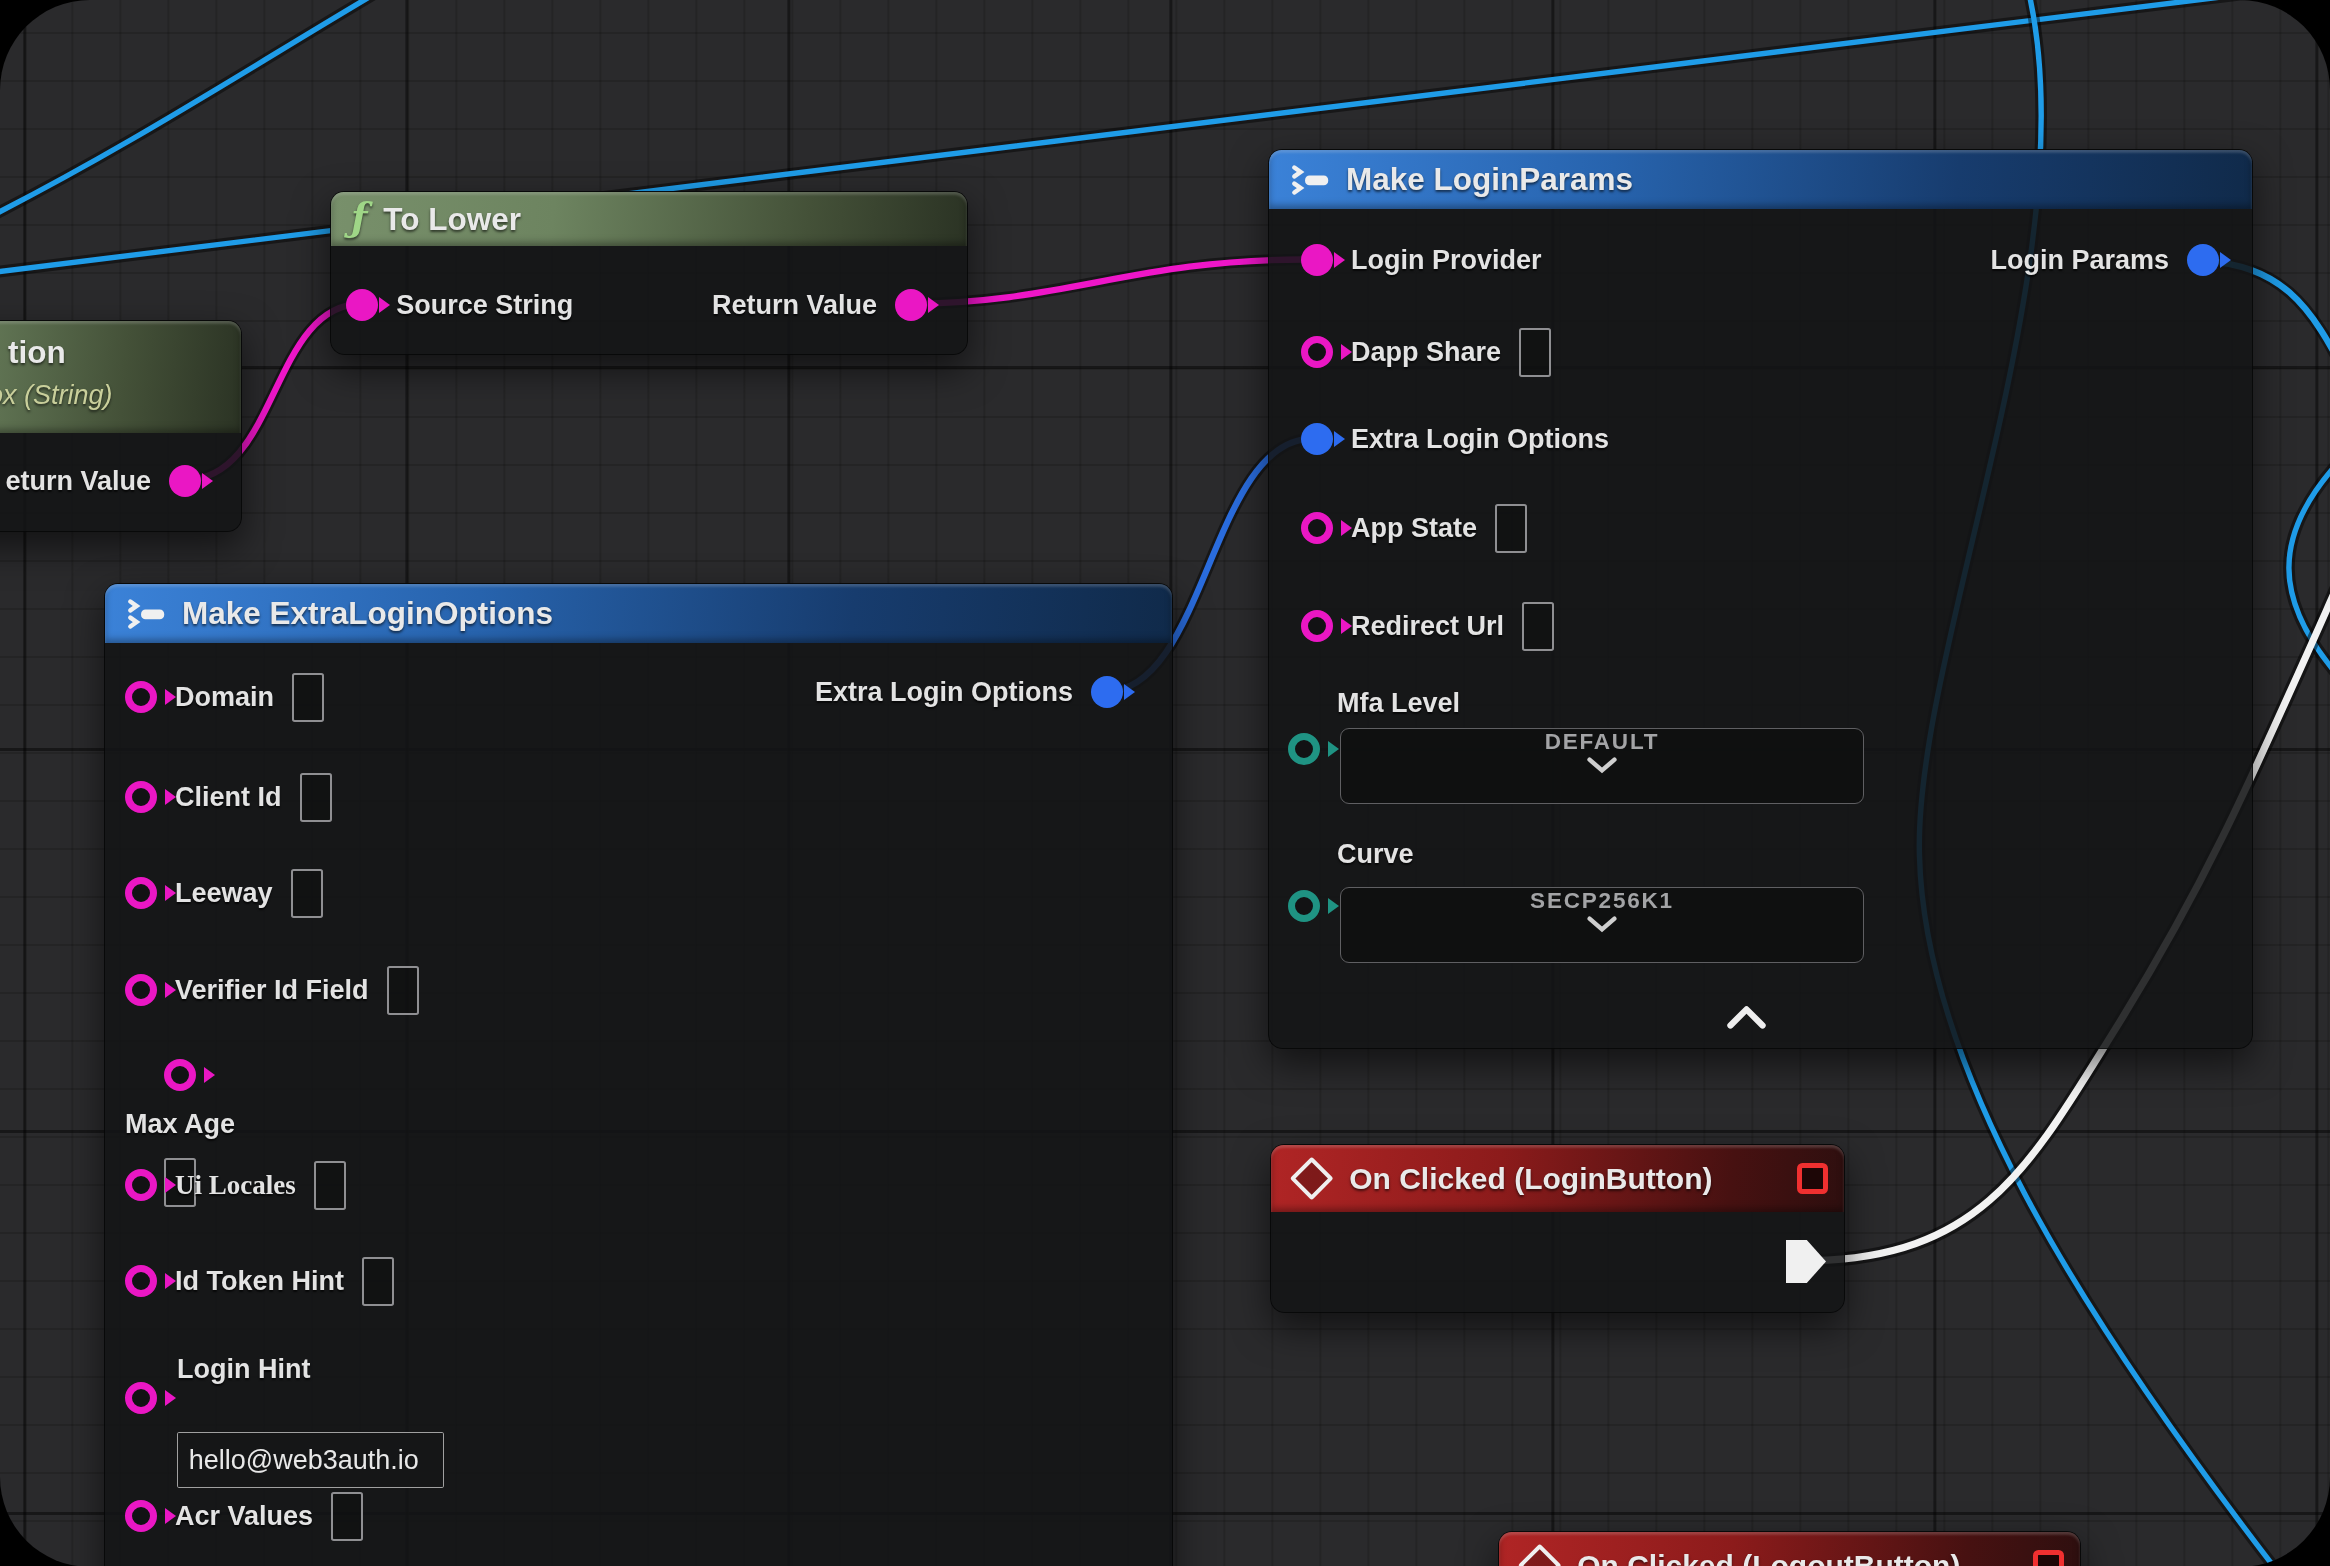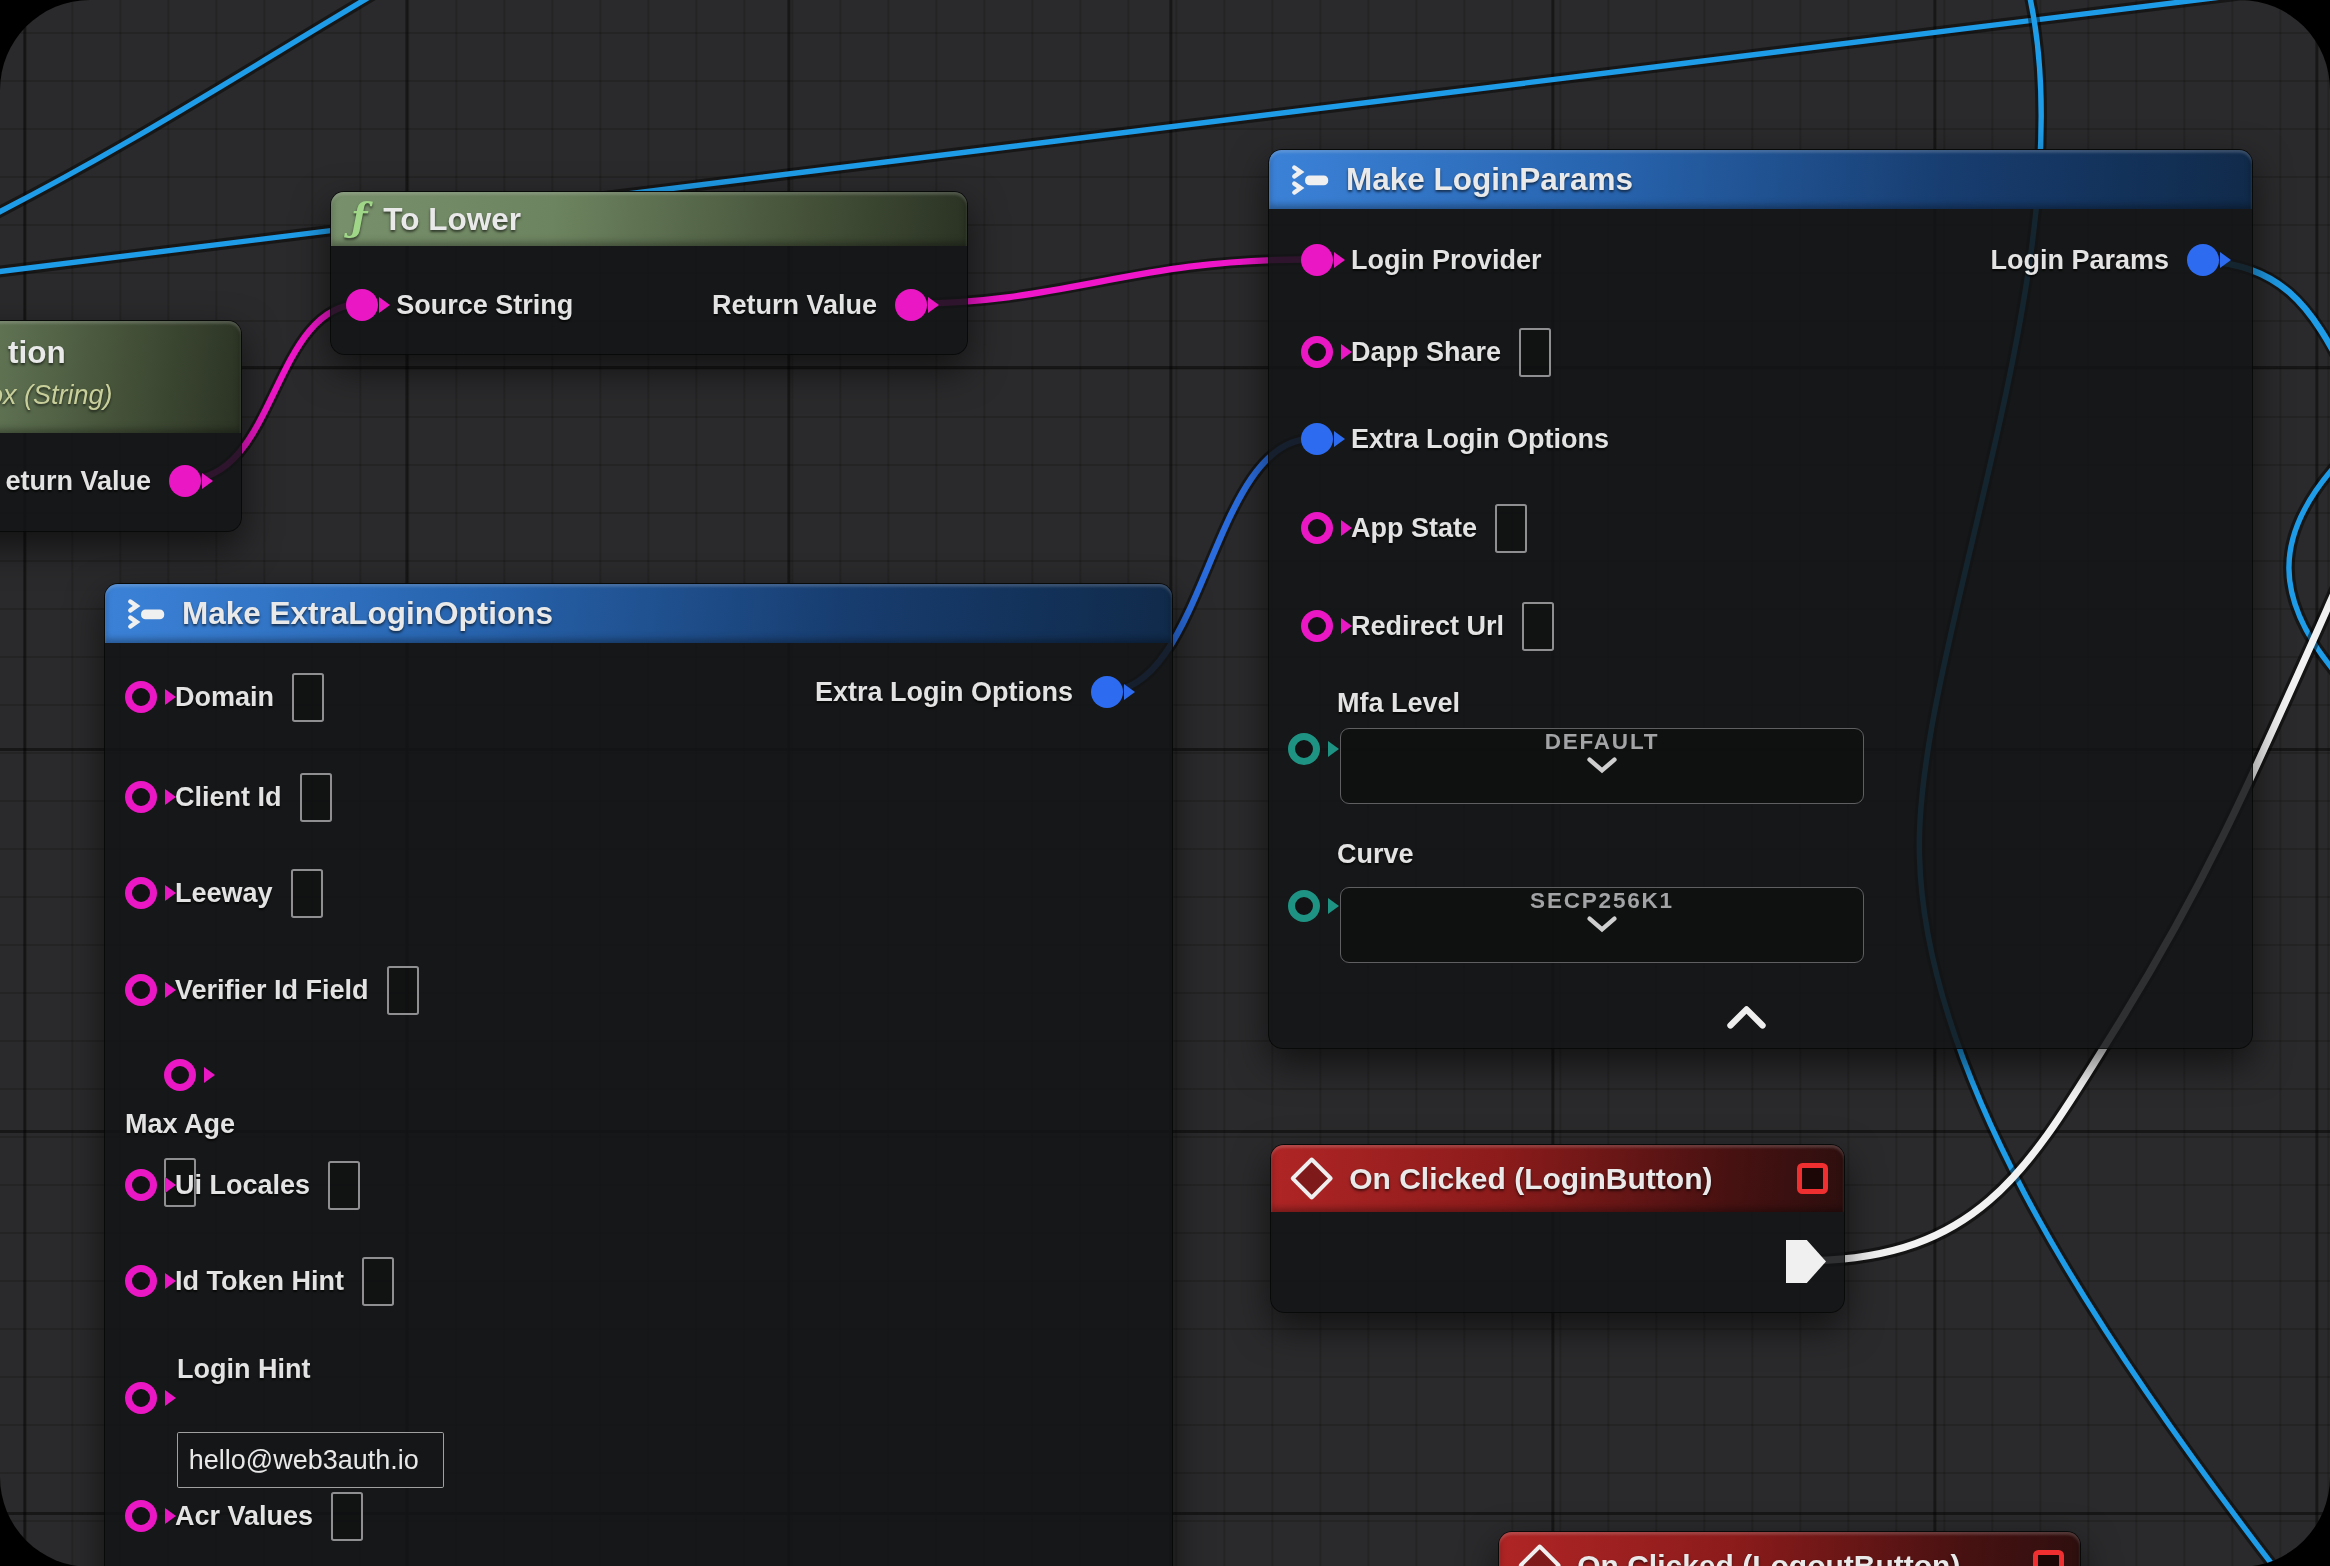--- a/index.html
+++ b/index.html
@@ -166,21 +166,21 @@
       <div class="row" style="top:378px;left:20px;">
         <span class="pin hollow c-magenta"></span>
         <span class="plabel">Verifier Id Field</span>
         <span class="vbox"></span>
       </div>
       <div class="row" style="top:475px;left:20px;flex-direction:column;">
         <span class="pin hollow c-magenta"></span>
         <span class="plabel">Max Age</span>
         <span class="vbox"></span>
       </div>
-      <div class="row" style="top:573px;left:20px;">
+      <div class="row" style="top:573px;left:20px;font-family:Liberation Serif, serif;">
         <span class="pin hollow c-magenta"></span>
         <span class="plabel">Ui Locales</span>
         <span class="vbox"></span>
       </div>
       <div class="row" style="top:669px;left:20px;">
         <span class="pin hollow c-magenta"></span>
         <span class="plabel">Id Token Hint</span>
         <span class="vbox"></span>
       </div>
 

